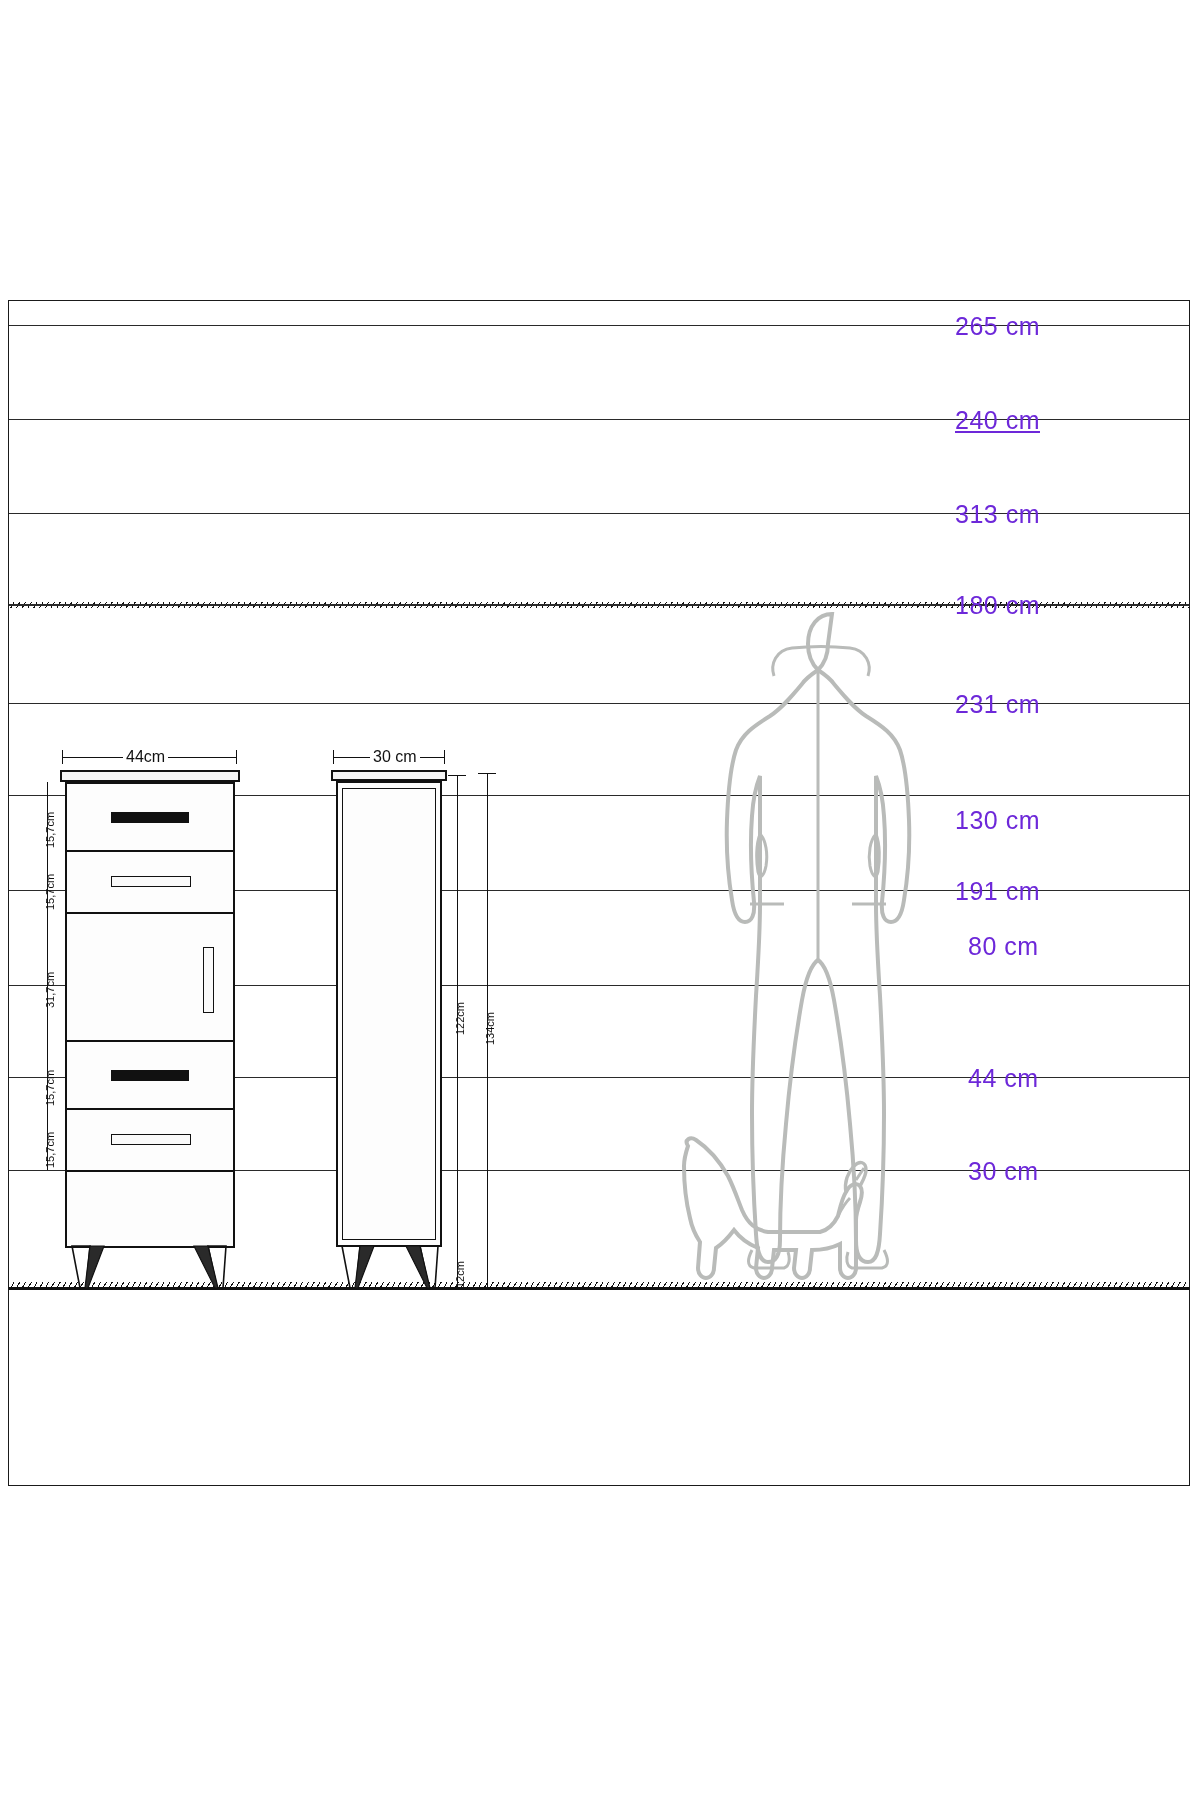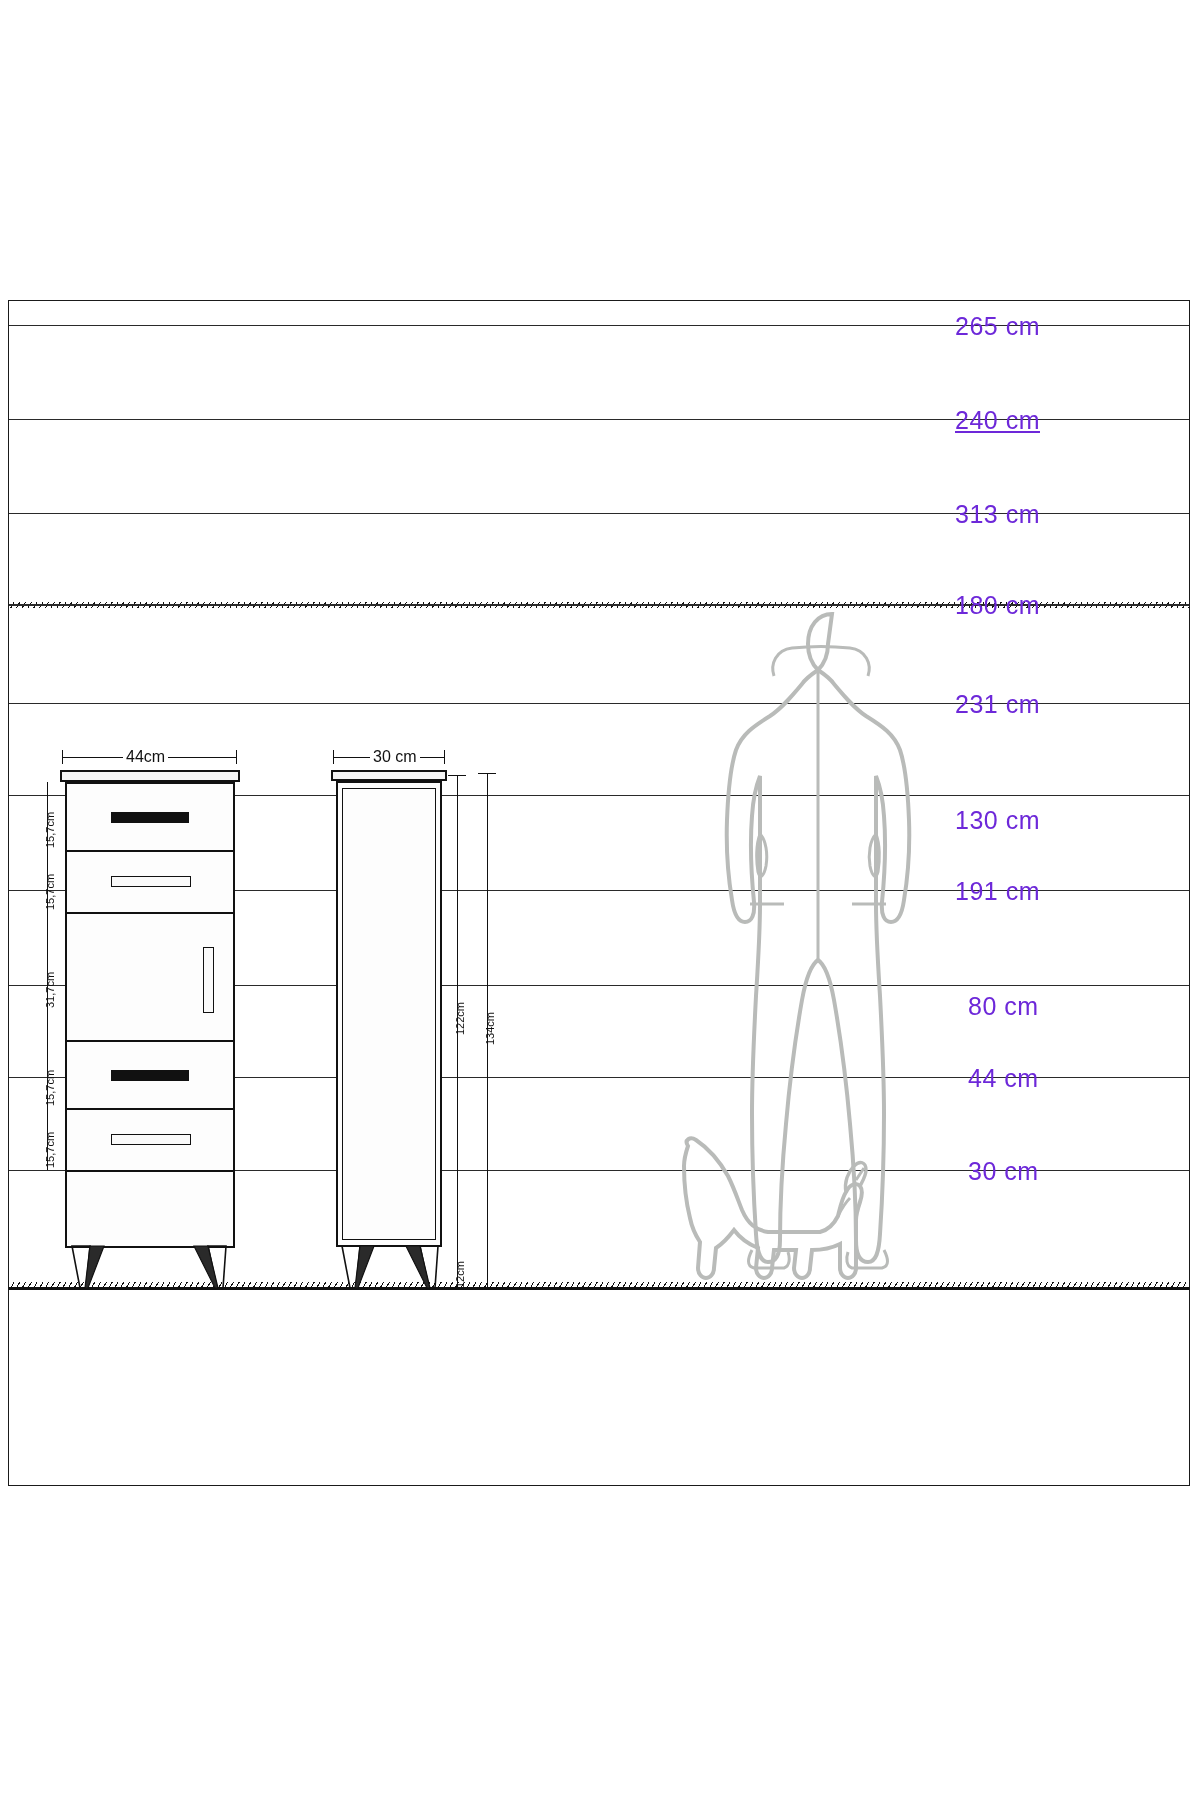--- a/index.html
+++ b/index.html
@@ -152,21 +152,21 @@
   <div class="scaleline" style="top:703px; width:1180px;"></div>
   <div class="scalelabel" style="left:955px; top:690px;">231 cm</div>
 
   <div class="scaleline" style="top:795px; width:1180px;"></div>
   <div class="scalelabel" style="left:955px; top:782px;margin-top:24px;">130 cm</div>
 
   <div class="scaleline" style="top:890px; width:1180px;"></div>
   <div class="scalelabel" style="left:955px; top:877px;">191 cm</div>
 
   <div class="scaleline" style="top:985px; width:1180px;"></div>
-  <div class="scalelabel" style="left:968px; top:992px;">80 cm</div>
+  <div class="scalelabel" style="left:968px; top:932px;">80 cm</div>
 
   <div class="scaleline" style="top:1077px; width:1180px;"></div>
   <div class="scalelabel" style="left:968px; top:1064px;">44 cm</div>
 
   <div class="scaleline" style="top:1170px; width:1180px;"></div>
   <div class="scalelabel" style="left:968px; top:1157px;">30 cm</div>
 
   <div class="hatchline" style="top:1282px;"></div>
   <div class="ground" style="top:1285px;"></div>
 

